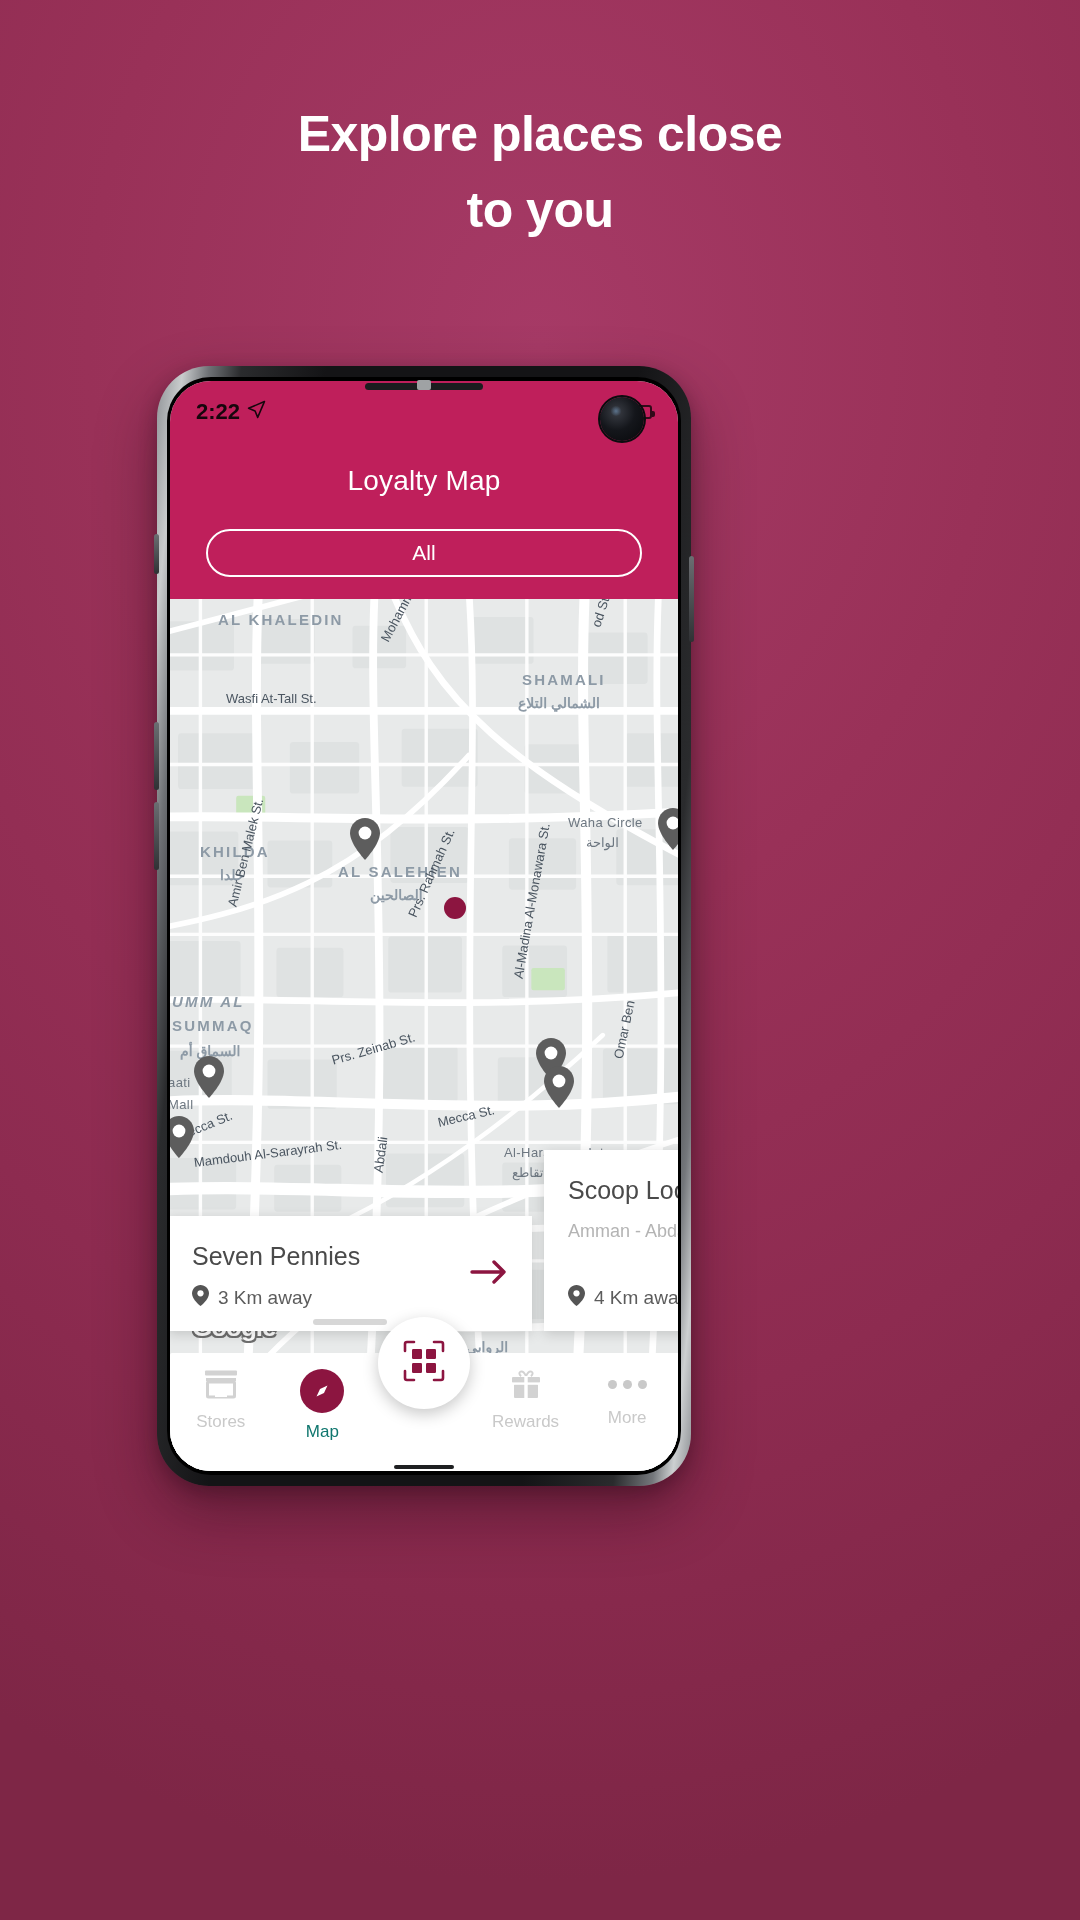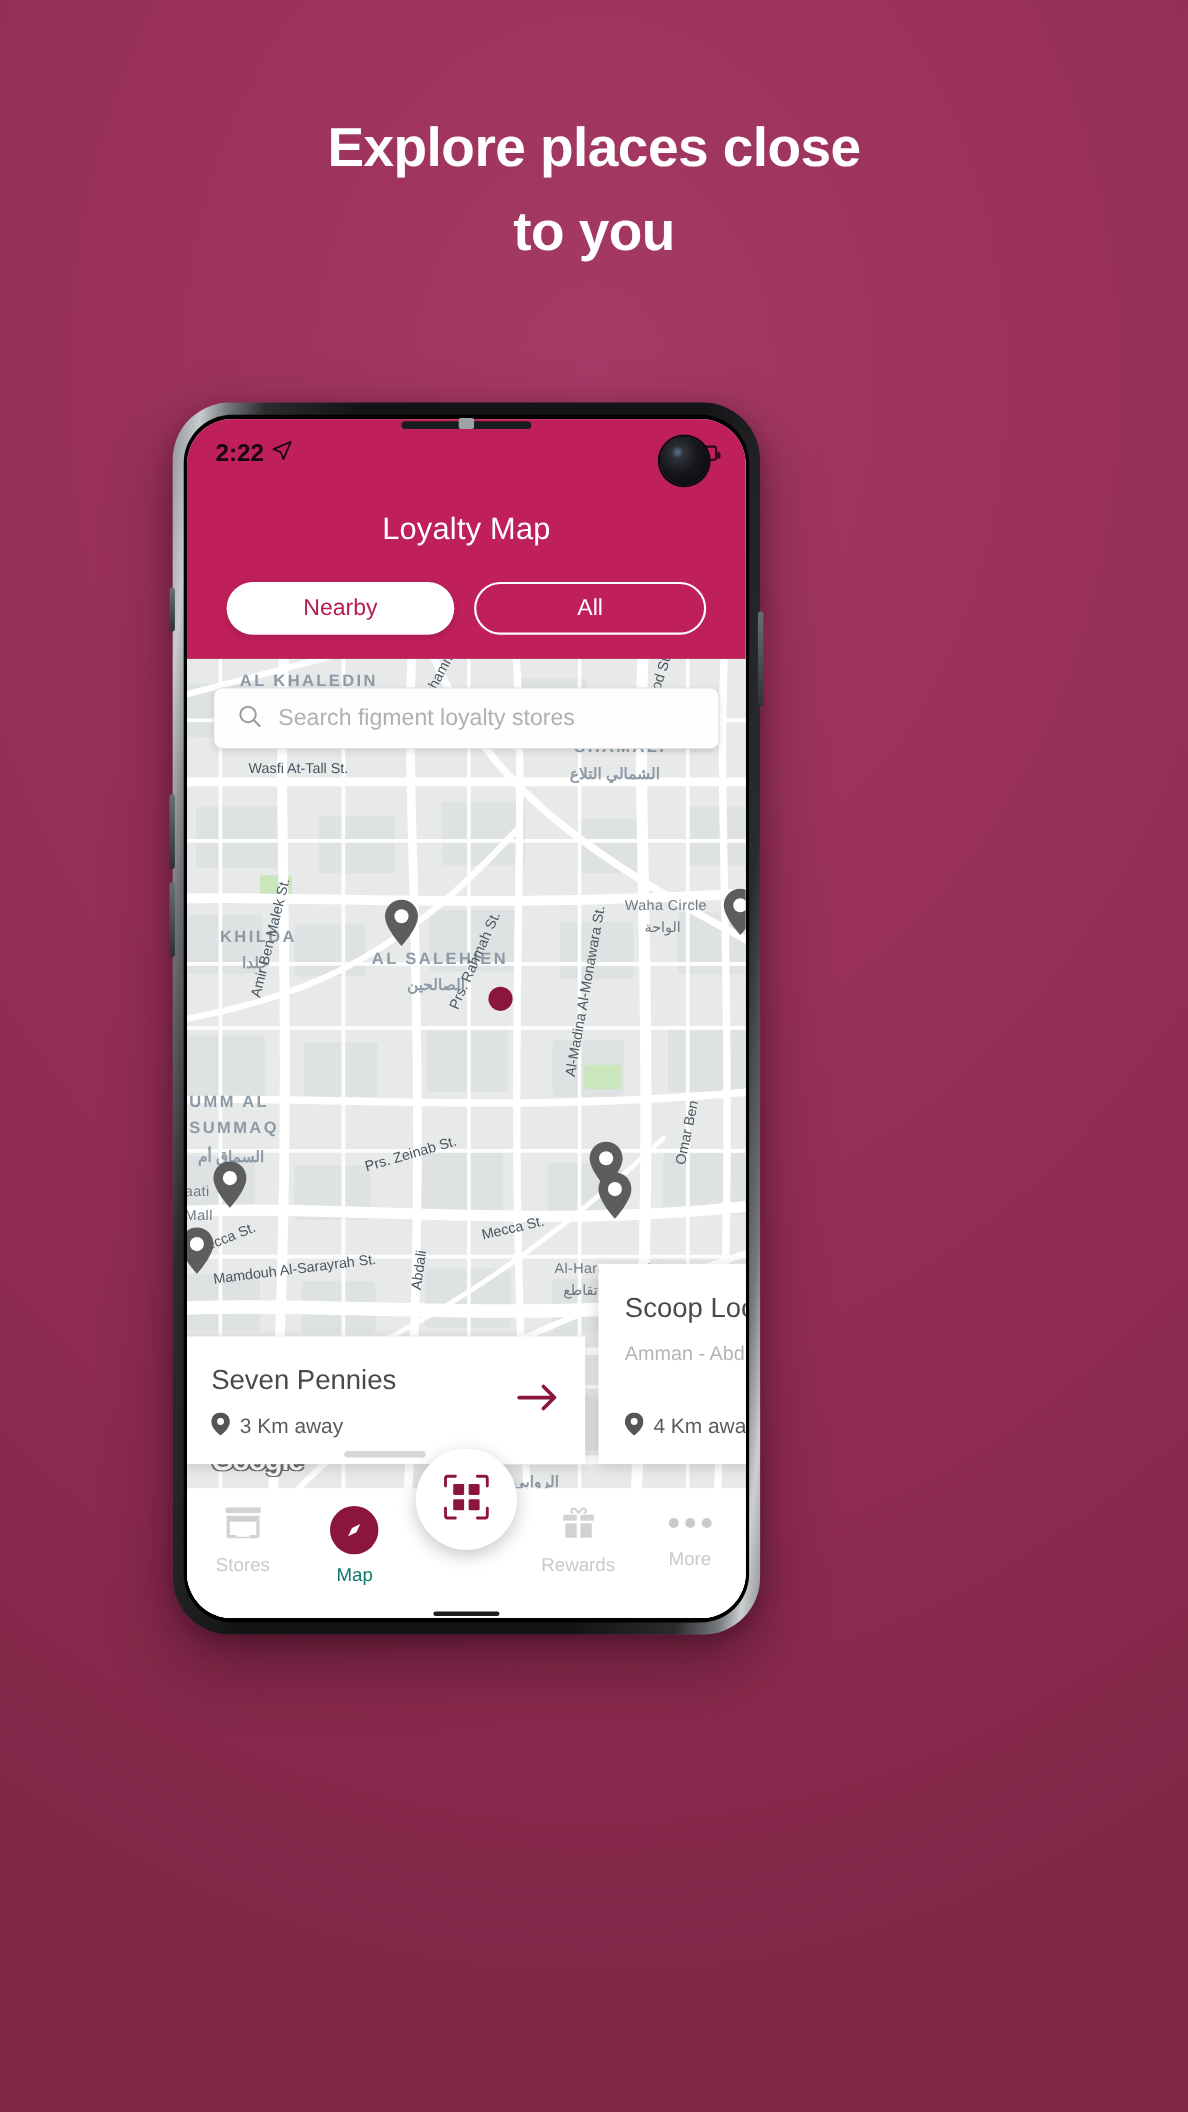--- a/index.html
+++ b/index.html
@@ -252,21 +252,20 @@
               </span>
             <span class="battery">
                 <i></i>
               </span>
           </div>
         </div>
 
         <div class="app-title">Loyalty Map</div>
 
         <div class="seg-tabs">
-          <div class="seg active">Nearby</div>
           <div class="seg idle">All</div>
         </div>
       </div>
 
       <div class="map-area">
 
         <svg class="map-svg" viewBox="0 0 520 780" preserveAspectRatio="xMidYMid slice">
           <rect x="0" y="0" width="520" height="780" fill="#e8eaea"></rect>
           <g fill="#dfe2e2">
             <rect x="30" y="20" width="60" height="44" rx="3"></rect>
@@ -356,21 +355,21 @@
           <path d="M60 700 C90 720 110 750 116 790" stroke="#cfe0ea" stroke-width="5" fill="none"></path>
         </svg>
 
         <div class="map-label" style="left:48px;top:12px;">AL KHALEDIN</div>
         <div class="map-label" style="left:352px;top:72px;">SHAMALI</div>
         <div class="map-label ar" style="left:348px;top:96px;">الشمالي التلاع</div>
         <div class="map-label" style="left:30px;top:244px;">KHILDA</div>
         <div class="map-label ar" style="left:50px;top:268px;">خلدا</div>
         <div class="map-label" style="left:168px;top:264px;">AL SALEHIEN</div>
         <div class="map-label ar" style="left:200px;top:288px;">الصالحين</div>
-        <div class="map-label" style="left:2px;top:394px;">UMM AL</div>
+        <div class="map-label" style="left:2px;top:394px;font-style:italic;">UMM AL</div>
         <div class="map-label" style="left:2px;top:418px;">SUMMAQ</div>
         <div class="map-label ar" style="left:10px;top:444px;">السماق أم</div>
         <div class="map-label ar" style="left:296px;top:740px;">الروابي</div>
 
         <div class="map-label sm" style="left:398px;top:216px;">Waha Circle</div>
         <div class="map-label sm" style="left:416px;top:236px;">الواحة</div>
         <div class="map-label sm" style="left:-2px;top:476px;">aati</div>
         <div class="map-label sm" style="left:-2px;top:498px;">Mall</div>
         <div class="map-label sm" style="left:334px;top:546px;">Al-Haramayn Int.</div>
         <div class="map-label sm" style="left:342px;top:566px;">الحرمين تقاطع</div>
@@ -424,31 +423,20 @@
               <circle cx="17" cy="16" r="6.4" fill="#fff"></circle>
             </svg>
         </div>
         <div class="pin" style="left:-8px;top:516px;">
           <svg width="34" height="44" viewBox="0 0 34 44">
               <path d="M17 1C8.7 1 2 7.7 2 16c0 11 15 27 15 27s15-16 15-27C32 7.7 25.3 1 17 1z" fill="#5d5d5d"></path>
               <circle cx="17" cy="16" r="6.4" fill="#fff"></circle>
             </svg>
         </div>
 
-        <div class="search-wrap">
-          <div class="search-box">
-            <span>
-              <svg width="24" height="24" viewBox="0 0 24 24">
-                  <circle cx="10.5" cy="10.5" r="7" fill="none" stroke="#9b9b9b" stroke-width="1.8"></circle>
-                  <line x1="15.6" y1="15.6" x2="21" y2="21" stroke="#9b9b9b" stroke-width="1.8" stroke-linecap="round"></line>
-                </svg>
-            </span>
-            <input type="text" placeholder="Search figment loyalty stores" style="">
-          </div>
-        </div>
 
         <div class="gmark">Google</div>
       </div>
 
       <div class="cards">
         <div class="card first">
           <div class="card-title">Seven Pennies</div>
           <div class="card-dist">
             <span>
               <svg width="17" height="21" viewBox="0 0 17 21">

